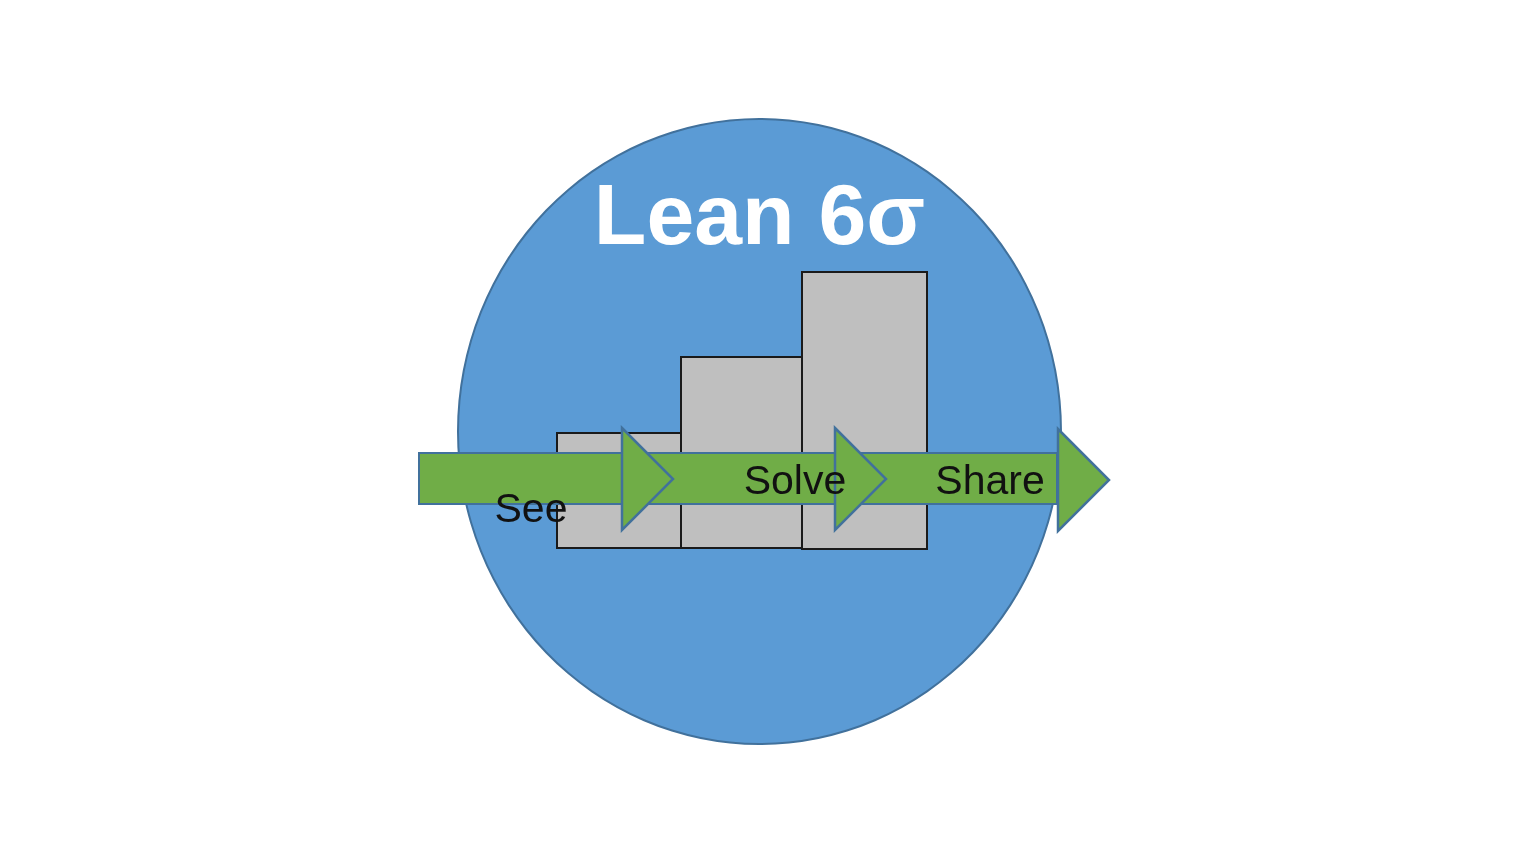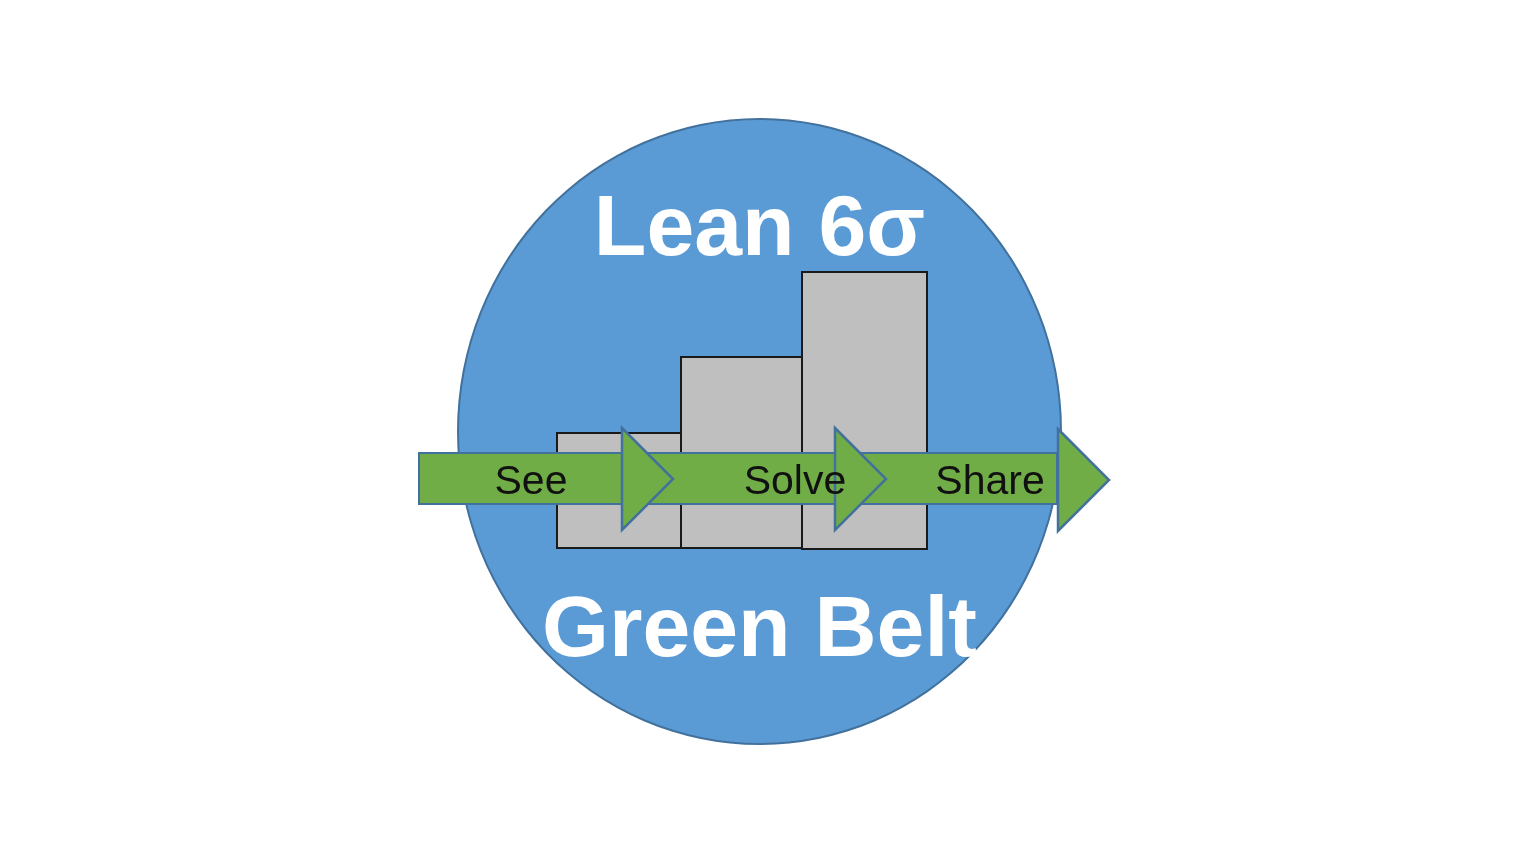--- a/index.html
+++ b/index.html
@@ -68,38 +68,38 @@
     position: absolute;
     top: 456px;
     height: 48px;
     line-height: 48px;
     transform: translateX(-50%);
     font-size: 41px;
     color: var(--step-text, #111111);
     white-space: nowrap;
     z-index: 5;
   }
-  .step-see   { left: 531px; }
+  .step-see   { left: 531px; margin-top: 28px; }
   .step-solve { left: 755px; margin-left: 40px; }
   .step-share { left: 990px; }
 
   
   .logo-title {
     position: absolute;
     left: 457px;
     width: 605px;
     text-align: center;
     font-weight: 700;
     font-size: 86px;
     line-height: 96px;
     color: var(--title-text, #ffffff);
     white-space: nowrap;
     z-index: 5;
   }
-  .title-top    { top: 166px; margin-top: 11px; }
+  .title-top    { top: 166px; }
   .title-bottom { top: 578px; }
 </style>
 </head>
 <body>
 
 <div class="stage">
 
   <div class="circle"></div>
 
   <div class="bar-chart">
@@ -118,15 +118,14 @@
   </svg>
   <svg class="arrowhead arrowhead-3" viewBox="0 0 56 108">
     <polygon points="2,3 53,54 2,105"></polygon>
   </svg>
 
   <span class="step-label step-see">See</span>
   <span class="step-label step-solve">Solve</span>
   <span class="step-label step-share">Share</span>
 
   <div class="logo-title title-top">Lean 6σ</div>
-  <div class="logo-title title-bottom">Green Belt</div>
 
 </div>
 
 </body></html>

